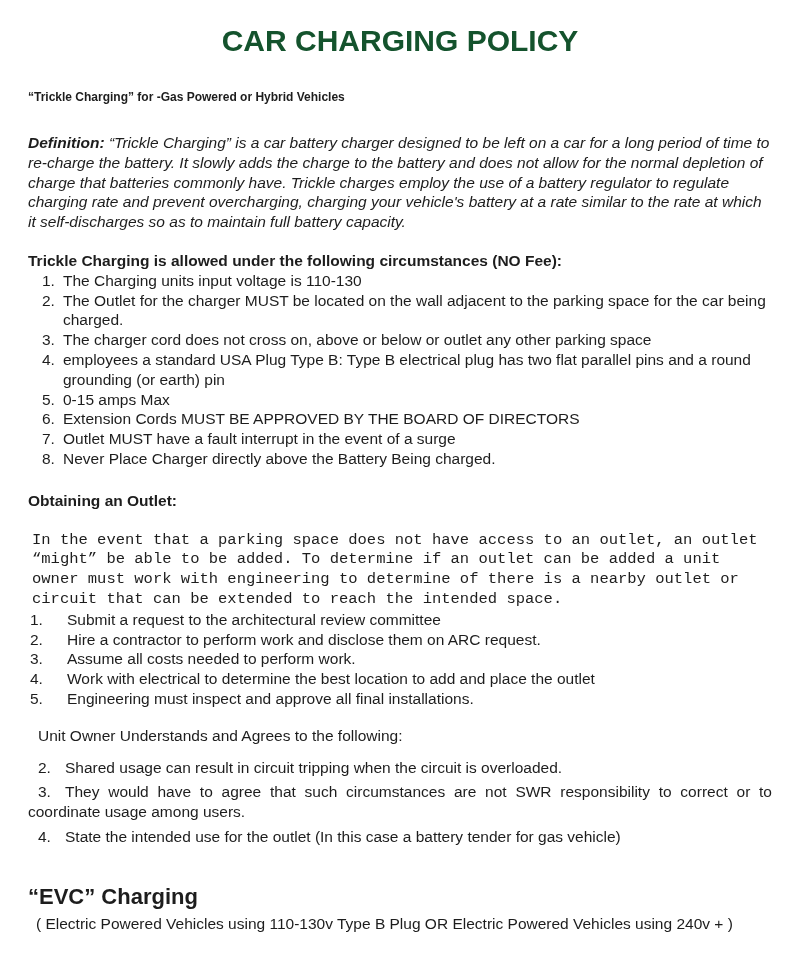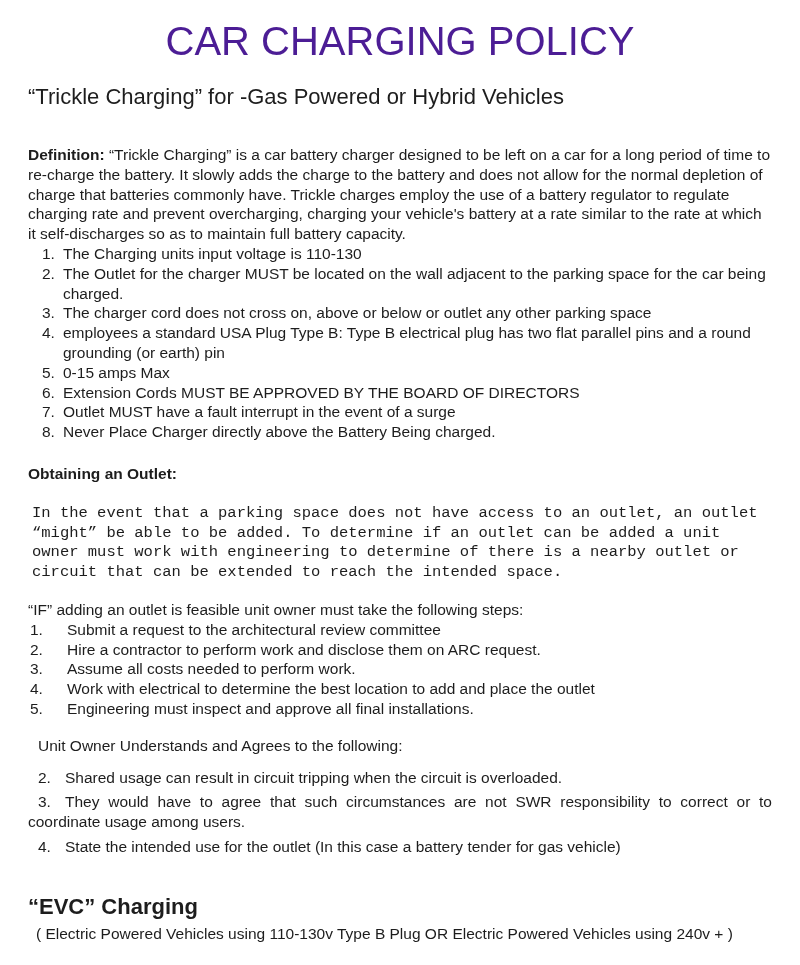--- a/index.html
+++ b/index.html
@@ -6,25 +6,25 @@
   body {
     width: 800px; height: 965px; background: #ffffff; overflow: hidden;
     color: #1d1d1d;
     font-family: "Liberation Sans", sans-serif;
     font-size: 15.5px; line-height: 19.8px;
   }
   .page { padding: 0 28px; position: relative; }
 
   .title {
     margin: 25px 0 0 0; text-align: center;
-    font-size: 40px; line-height: 32px; font-weight: normal; color: #4c1d95;
+    font-size: 30px; line-height: 32px; font-weight: bold; color: #14532d;
   }
-  .h-trickle { margin: 30px 0 0 0; font-size: 22px; line-height: 20px; font-weight: normal; }
+  .h-trickle { margin: 30px 0 0 0; font-size: 12px; line-height: 20px; font-weight: bold; }
 
-  .def-para { margin: 38px 0 0 0; }
+  .def-para { margin: 26px 0 0 0; font-style: italic; }
   .bold { font-weight: bold; }
 
   .head-allowed { margin: 19px 0 0 0; font-weight: bold; }
 
   .olist { margin: 0; }
   .olist .li { display: flex; }
   .olist-a { margin-left: 14px; }
   .olist-a .num { flex: 0 0 21px; }
   .olist-b { margin-left: 2px; }
   .olist-b .num { flex: 0 0 37px; }
@@ -47,20 +47,21 @@
 <body>
 
 <div class="page">
 
   <h1 class="title">CAR CHARGING POLICY</h1>
 
   <h2 class="h-trickle">“Trickle Charging” for -Gas Powered or Hybrid Vehicles</h2>
 
   <p class="def-para"><span class="bold">Definition:</span> <span>“Trickle Charging” is a car battery charger designed to be left on a car for a long period of time to re-charge the battery. It slowly adds the charge to the battery and does not allow for the normal depletion of charge that batteries commonly have. Trickle charges employ the use of a battery regulator to regulate charging rate and prevent overcharging, charging your vehicle's battery at a rate similar to the rate at which it self-discharges so as to maintain full battery capacity.</span></p>
 
+  <p class="head-allowed">Trickle Charging is allowed under the following circumstances (NO Fee):</p>
 
   <div class="olist olist-a">
     <div class="li">
         <span class="num">1.</span>
         <span class="txt">The Charging units input voltage is 110-130</span>
       </div>
     <div class="li">
         <span class="num">2.</span>
         <span class="txt">The Outlet for the charger MUST be located on the wall adjacent to the parking space for the car being charged.</span>
       </div>
@@ -87,21 +88,20 @@
     <div class="li">
         <span class="num">8.</span>
         <span class="txt">Never Place Charger directly above the Battery Being charged.</span>
       </div>
   </div>
 
   <p class="head-outlet">Obtaining an Outlet:</p>
 
   <p class="outlet-intro">In the event that a parking space does not have access to an outlet, an outlet “might” be able to be added. To determine if an outlet can be added a unit owner must work with engineering to determine of there is a nearby outlet or circuit that can be extended to reach the intended space.</p>
 
-  <p class="steps-intro">“IF” adding an outlet is feasible unit owner must take the following steps:</p>
 
   <div class="olist olist-b">
     <div class="li">
         <span class="num">1.</span>
         <span class="txt">Submit a request to the architectural review committee</span>
       </div>
     <div class="li">
         <span class="num">2.</span>
         <span class="txt">Hire a contractor to perform work and disclose them on ARC request.</span>
       </div>

